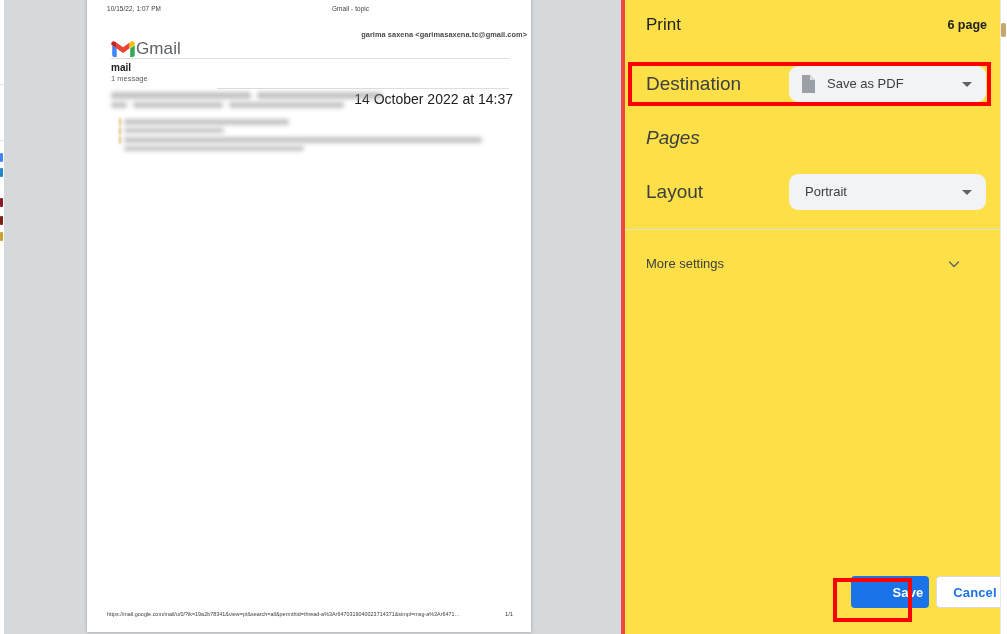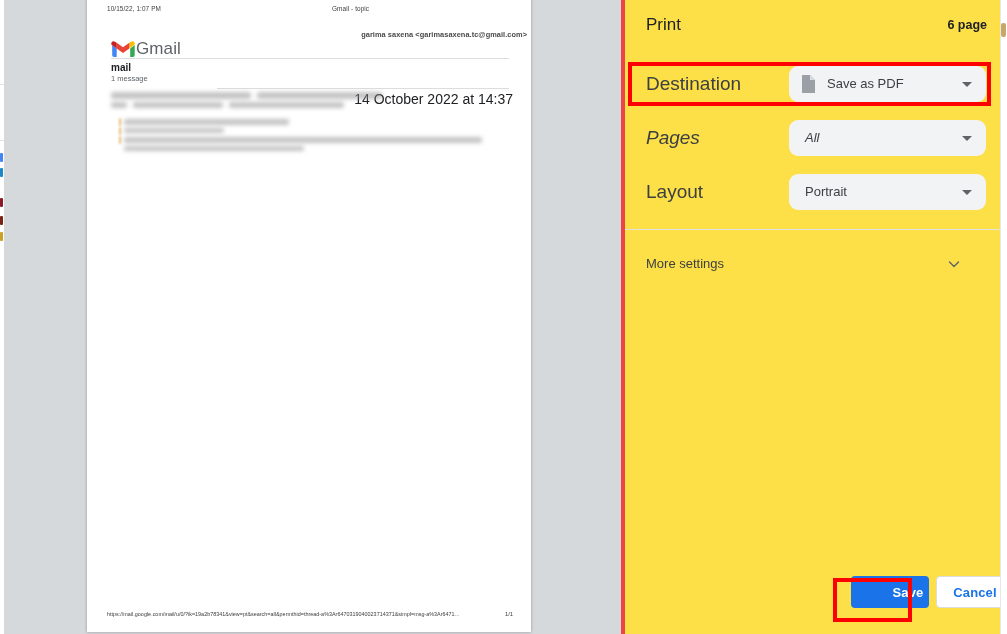--- a/index.html
+++ b/index.html
@@ -422,24 +422,20 @@
           <path d="M1 0h8l5 5v13H1z" fill="#9aa0a6"></path>
           <path d="M9 0l5 5H9z" fill="#dadce0"></path>
         </svg>
         <span class="sel-text with-icon">Save as PDF</span>
         <span class="caret"></span>
       </div>
     </div>
 
     <div class="setting-row" style="top:120px;font-style:italic;">
       <div class="setting-label">Pages</div>
-      <div class="select-box">
-        <span class="sel-text no-icon">All</span>
-        <span class="caret"></span>
-      </div>
     </div>
 
     <div class="setting-row" style="top:174px;">
       <div class="setting-label">Layout</div>
       <div class="select-box">
         <span class="sel-text no-icon">Portrait</span>
         <span class="caret"></span>
       </div>
     </div>
 

